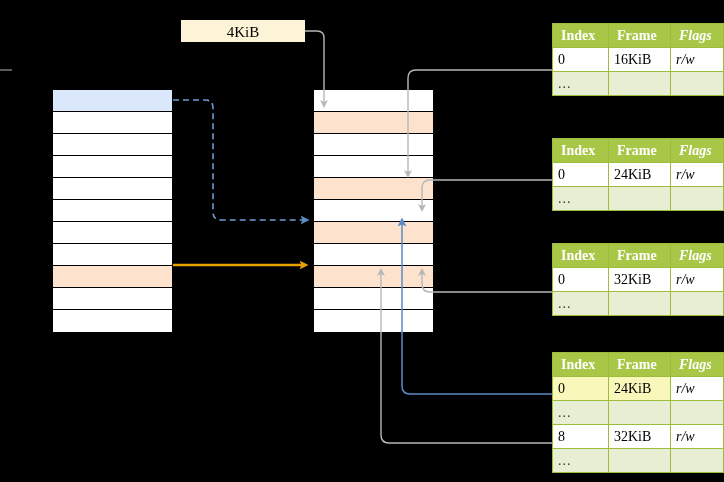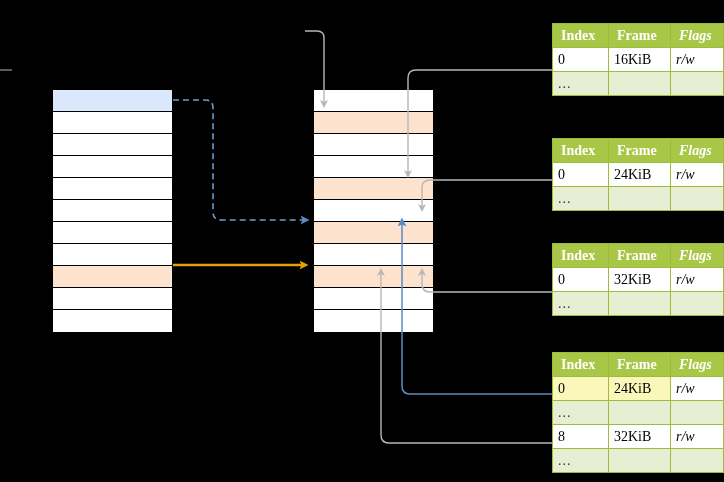--- a/index.html
+++ b/index.html
@@ -82,20 +82,21 @@
     left: 0; top: 0;
     width: 724px; height: 482px;
     pointer-events: none;
   }
 </style>
 </head>
 <body>
 
 <div id="canvas">
 
+  <div class="abs chip" style="left:181px; top:20px; width:124px; height:22px;">4KiB</div>
 
   <div class="abs col" id="virtual-column" style="left:52px; top:89px; width:121px; height:242px;">
       <div class="cell blue"></div>
       <div class="cell"></div>
       <div class="cell"></div>
       <div class="cell"></div>
       <div class="cell"></div>
       <div class="cell"></div>
       <div class="cell"></div>
       <div class="cell"></div>

